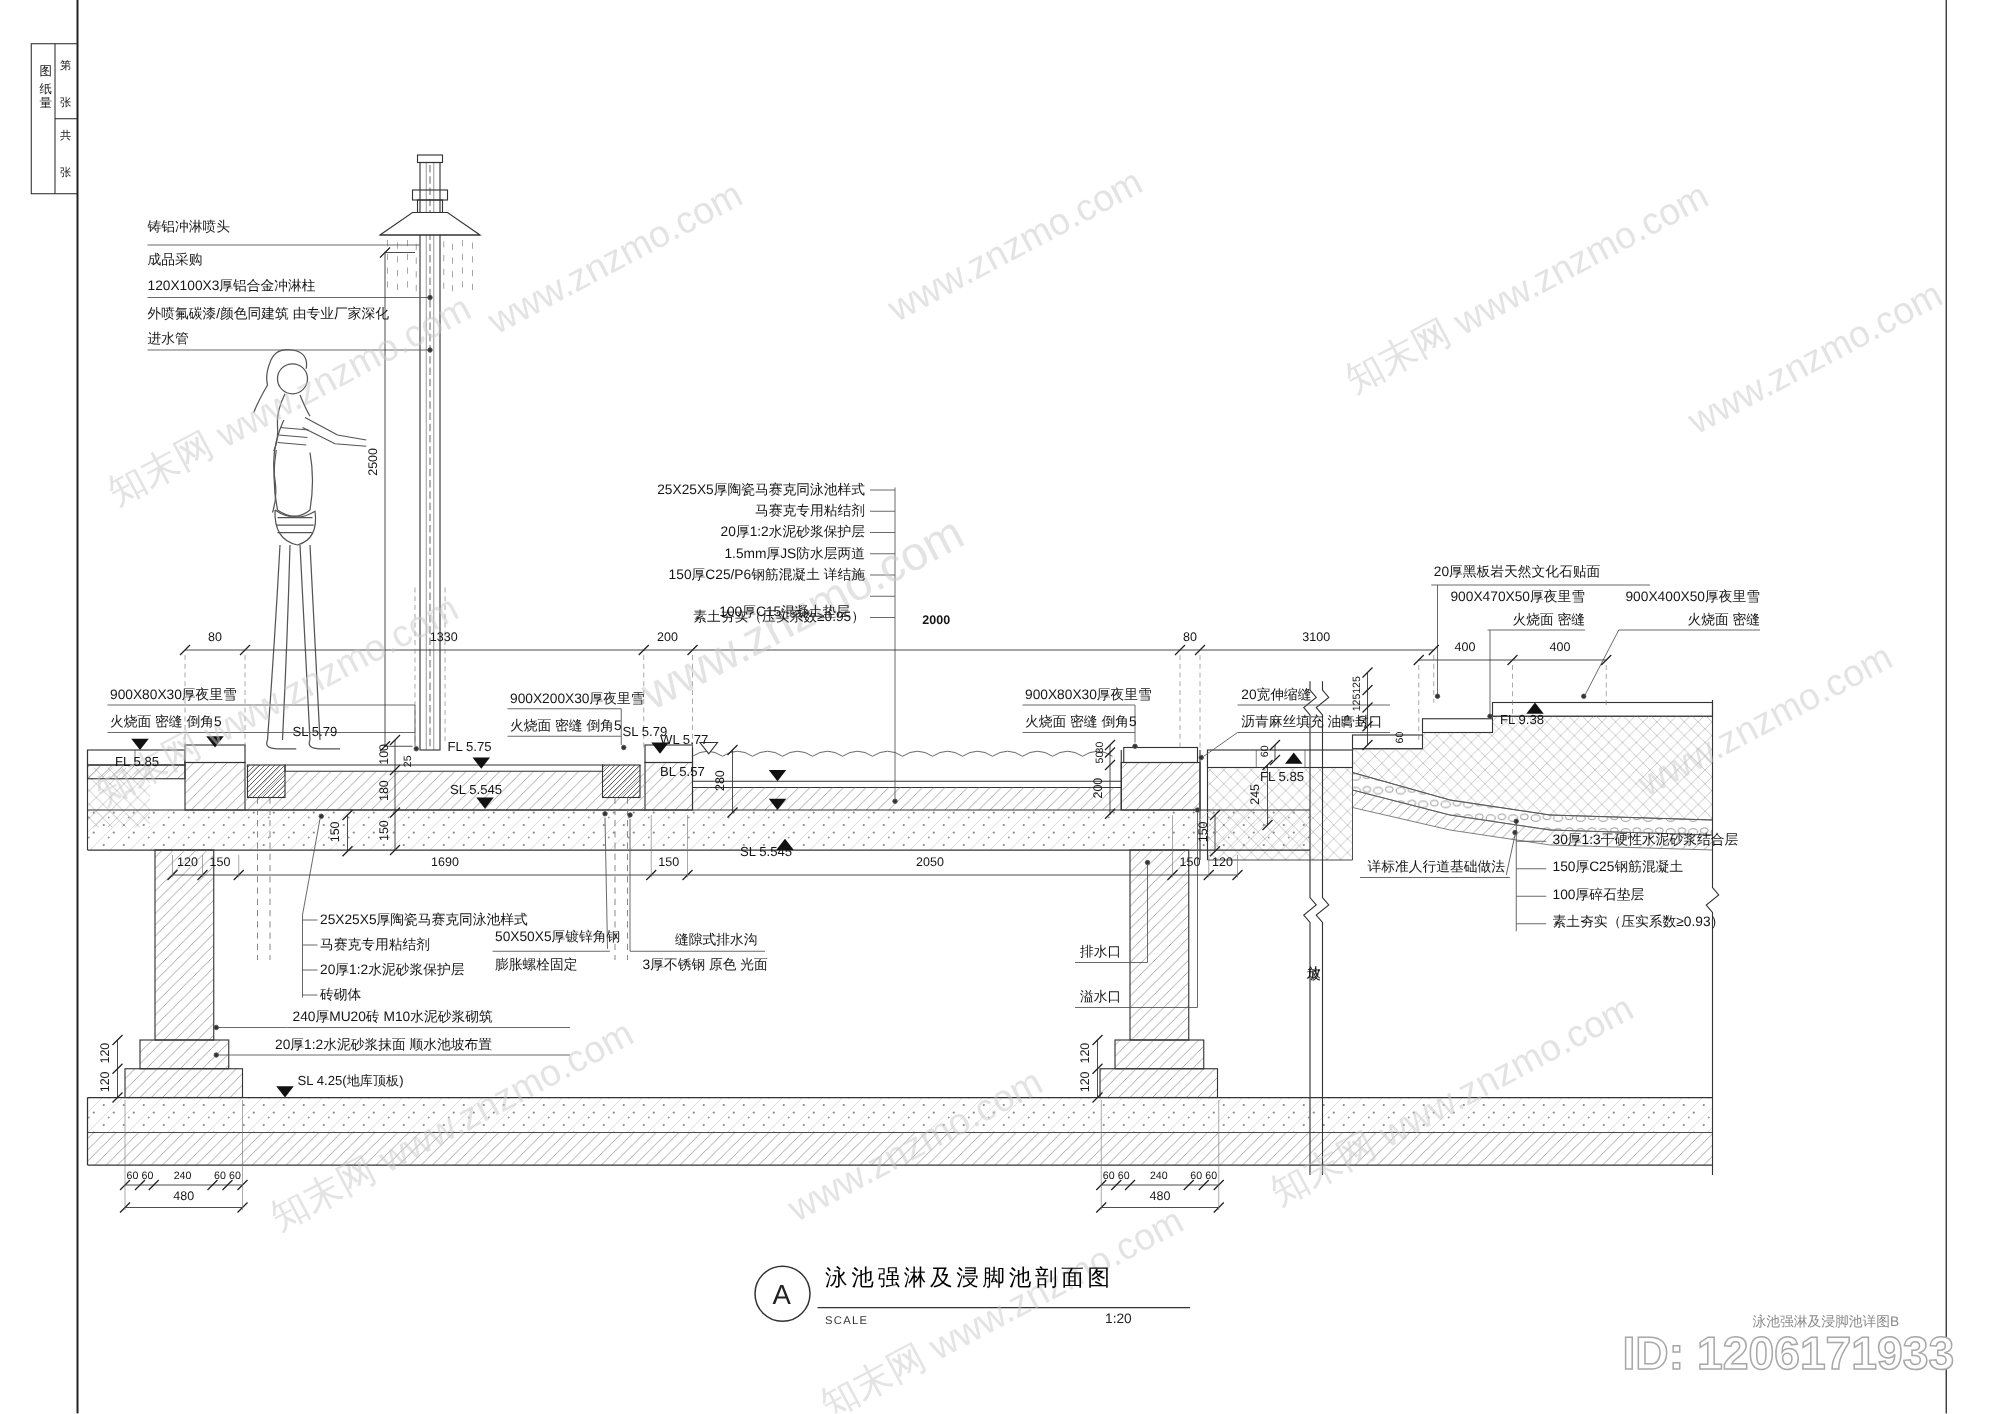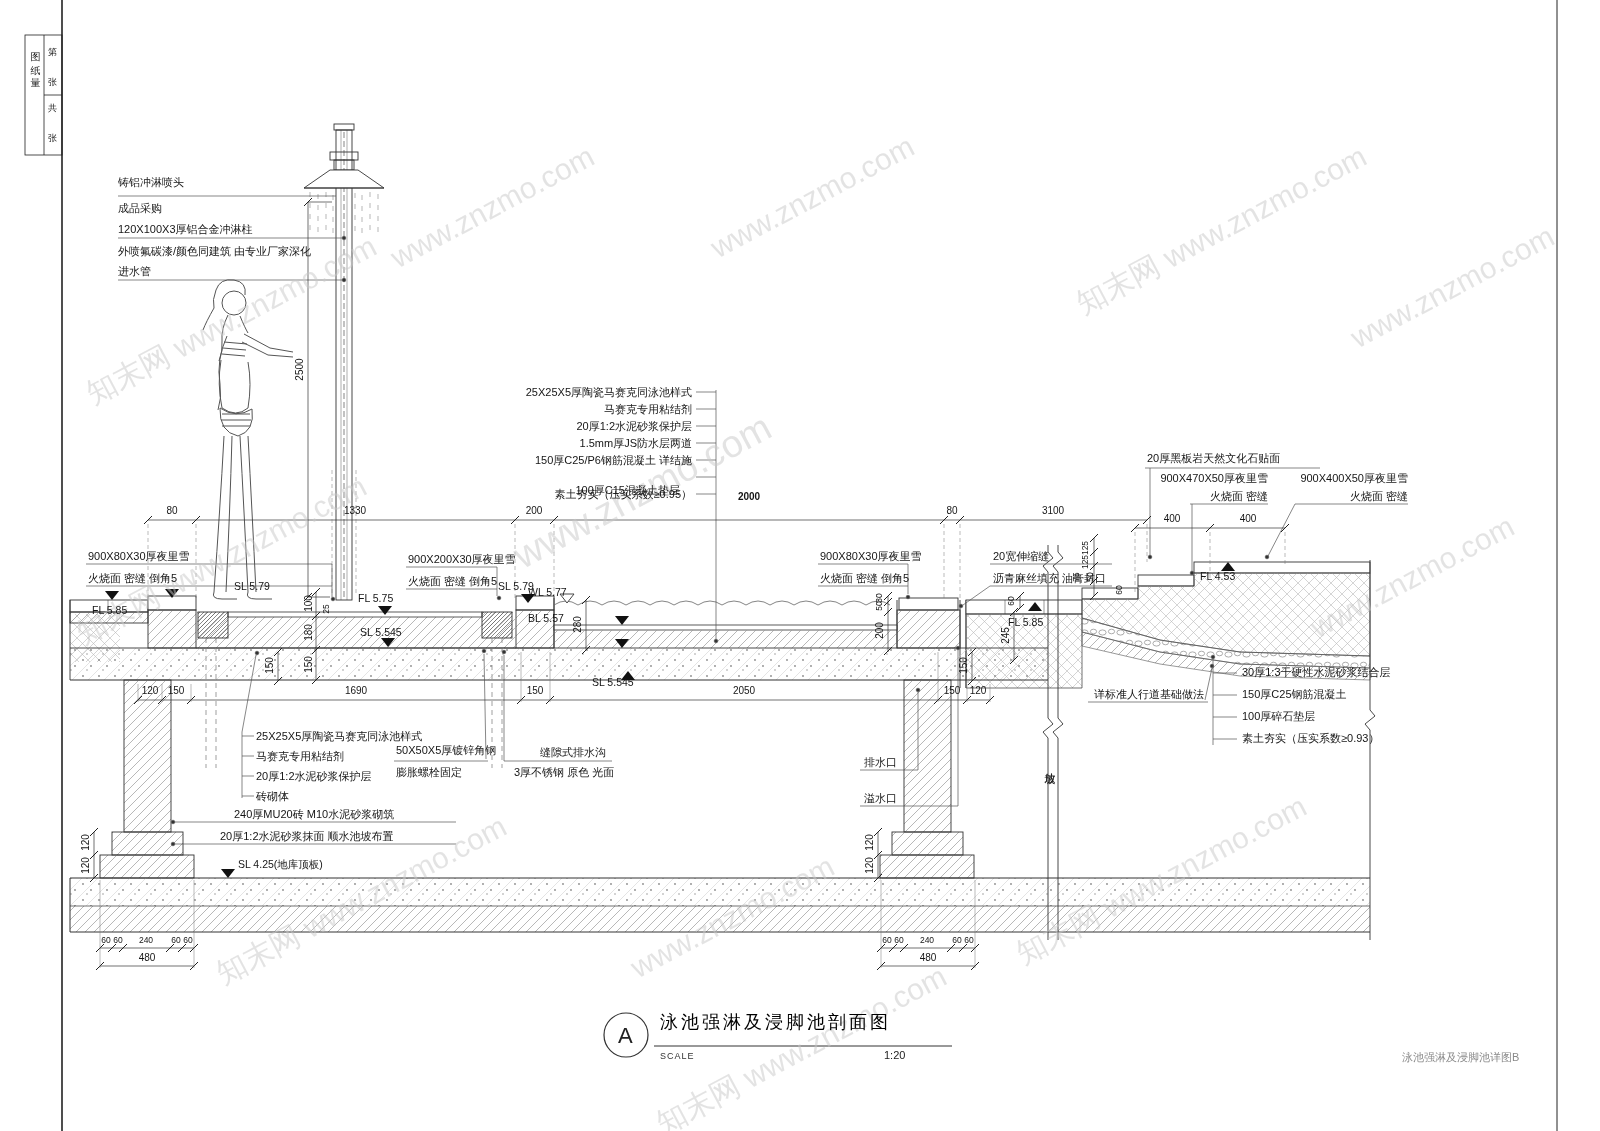--- a/index.html
+++ b/index.html
@@ -362,21 +362,21 @@
 
 <div class="lv" style="left:92px;top:604px;">FL 5.85</div>
 <div class="lv" style="left:234px;top:580px;">SL 5.79</div>
 <div class="lv" style="left:358px;top:592px;">FL 5.75</div>
 <div class="lv" style="left:498px;top:580px;">SL 5.79</div>
 <div class="lv" style="left:360px;top:626px;">SL 5.545</div>
 <div class="lv" style="left:528px;top:586px;">WL 5.77</div>
 <div class="lv" style="left:528px;top:612px;">BL 5.57</div>
 <div class="lv" style="left:592px;top:676px;">SL 5.545</div>
 <div class="lv" style="left:1008px;top:616px;">FL 5.85</div>
-<div class="lv" style="left:1200px;top:570px;">FL 4.53</div>
+<div class="lv" style="left:1200px;top:570px;">FL 9.38</div>
 <div class="lv" style="left:238px;top:858px;">SL 4.25(地库顶板)</div>
 
 <div class="dm" style="left:172px;top:505px;">80</div>
 <div class="dm" style="left:355px;top:505px;">1330</div>
 <div class="dm" style="left:534px;top:505px;">200</div>
 <div class="dm" style="left:749px;top:491px;font-weight:bold;">2000</div>
 <div class="dm" style="left:952px;top:505px;">80</div>
 <div class="dm" style="left:1053px;top:505px;">3100</div>
 <div class="dm" style="left:1172px;top:513px;">400</div>
 <div class="dm" style="left:1248px;top:513px;">400</div>
@@ -424,14 +424,15 @@
 <div class="vd" style="left:63px;top:860px;">120</div>
 <div class="vd" style="left:847px;top:837px;">120</div>
 <div class="vd" style="left:847px;top:860px;">120</div>
 
 <div class="bubble-a" style="left:618px;top:1023px;">A</div>
 <div class="title-text" style="left:660px;top:1010px;">泳池强淋及浸脚池剖面图</div>
 <div class="scale-lb" style="left:660px;top:1051px;">SCALE</div>
 <div class="scale-val" style="left:884px;top:1049px;">1:20</div>
 
 <div class="brand-sub" style="left:1402px;top:1050px;">泳池强淋及浸脚池详图B</div>
+<div class="outline-txt" style="left:1298px;top:1062px;font-size:37px;">ID: 1206171933</div>
 
 </div>
 
 </body></html>

